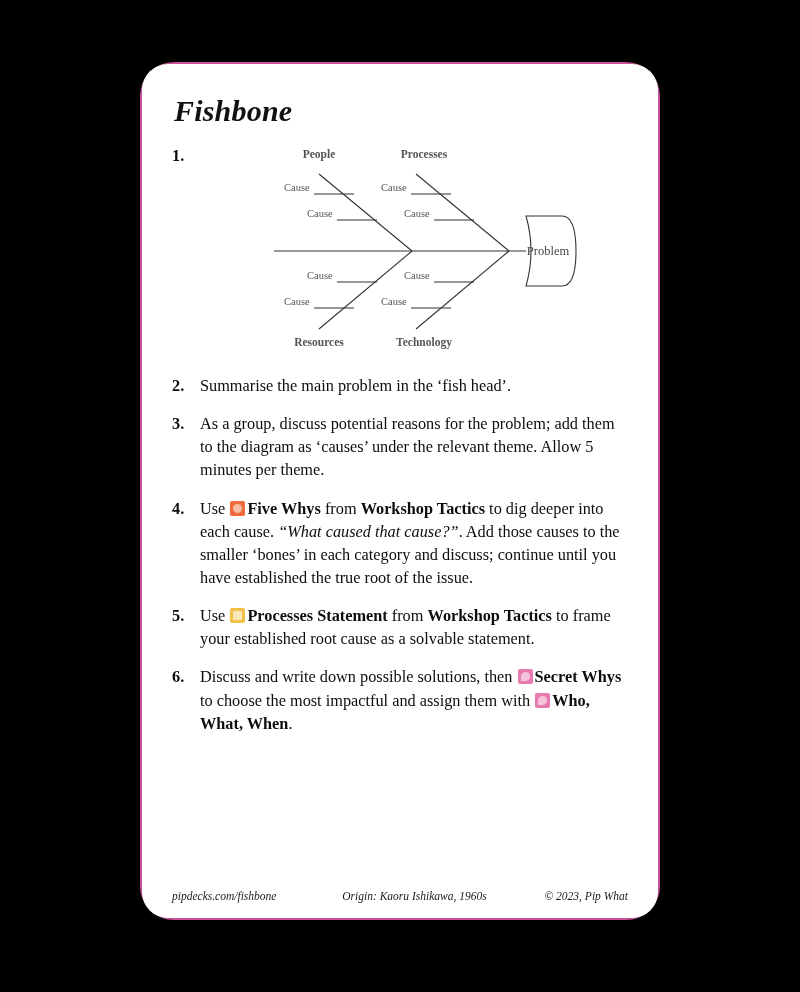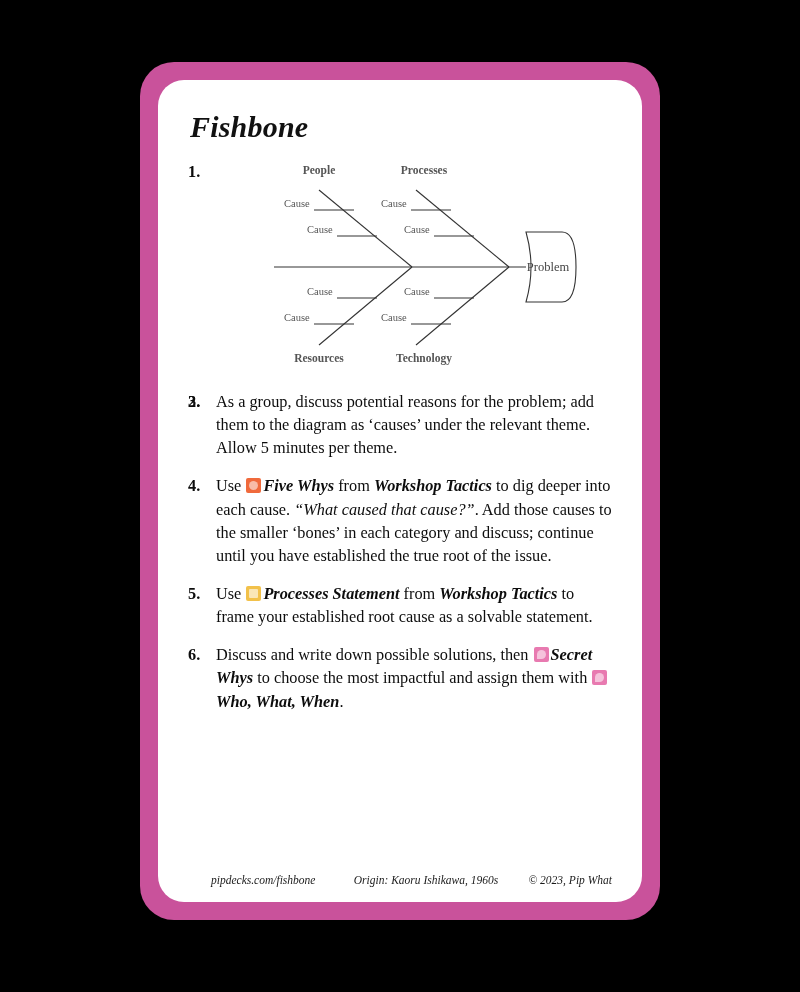--- a/index.html
+++ b/index.html
@@ -16,21 +16,21 @@
 
   .card-wrap {
     position: absolute;
     left: 140px;
     top: 62px;
     width: 520px;
     height: 858px;
     background: #c9529b;
     border-radius: 34px;
     box-sizing: border-box;
-    padding: 18px;
+    padding: 2px;
   }
   .card {
     width: 100%;
     height: 100%;
     background: #ffffff;
     border-radius: 26px;
     box-sizing: border-box;
     padding: 26px 30px 0 30px;
     position: relative;
     overflow: hidden;
@@ -60,21 +60,21 @@
     color: #0d0d0d;
   }
   ol.steps > li .num {
     position: absolute;
     left: 0;
     top: 0;
     font-weight: bold;
     font-size: 16.3px;
   }
 
-  .bi { font-weight: bold; font-style: italic; }
+  .bi { font-weight: bold; }
   .it { font-style: italic; margin-top: 9px; }
 
   
   .chip {
     display: inline-block;
     width: 15px;
     height: 15px;
     vertical-align: -2px;
     margin: 0 2px 0 1px;
     border-radius: 2px;
@@ -110,21 +110,20 @@
     position: absolute;
     left: 30px;
     right: 30px;
     bottom: 16px;
     display: flex;
     justify-content: space-between;
     align-items: baseline;
     font-style: italic;
     font-size: 11.5px;
     color: #1a1a1a;
-    margin-left: 23px;
   }
   .footer .mid { margin-left: 8px; text-align: right; }
 </style>
 </head>
 <body>
 
 <div class="card-wrap">
   <div class="card">
 
     <div class="card-title">Fishbone</div>
@@ -179,20 +178,21 @@
               <text x="137" y="161" font-size="10.5">Cause</text>
 
               <text x="304" y="111" font-size="12.5" fill="#444444" text-anchor="middle">Problem</text>
             </g>
           </svg>
         </div>
       </li>
 
       <li>
         <span class="num">2.</span>
+        <span>Summarise the main problem in the ‘fish head’.</span>
       </li>
 
       <li>
         <span class="num">3.</span>
         <span>As a group, discuss potential reasons for the problem; add them to the diagram as ‘causes’ under the relevant theme. Allow 5 minutes per theme.</span>
       </li>
 
       <li>
         <span class="num">4.</span>
         <span>Use </span><span class="chip orange"></span><span class="bi">Five Whys</span><span> from </span><span class="bi">Workshop Tactics</span><span> to dig deeper into each cause. </span><span class="it">“What caused that cause?”</span><span>. Add those causes to the smaller ‘bones’ in each category and discuss; continue until you have established the true root of the issue.</span>

